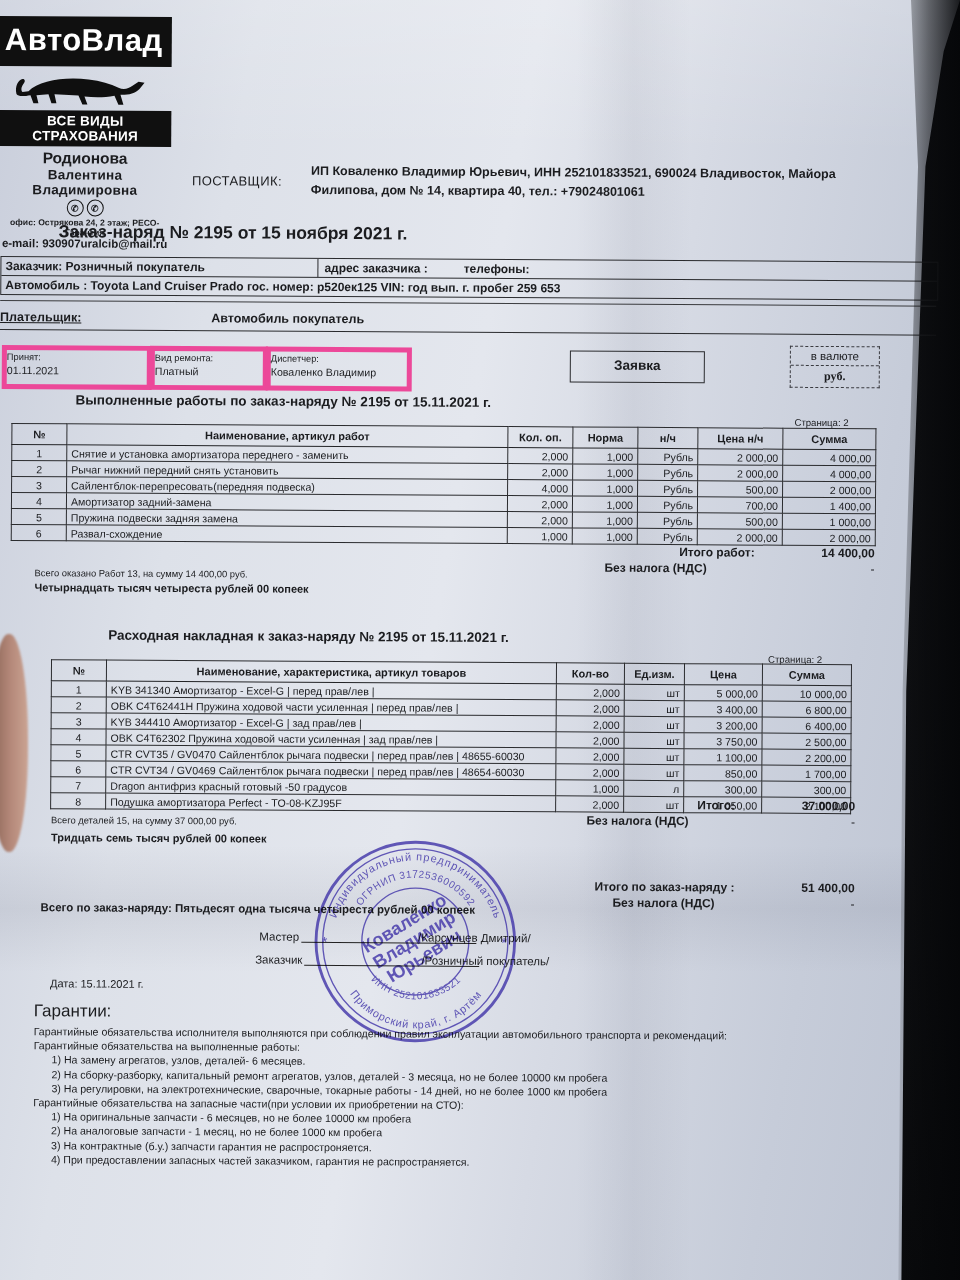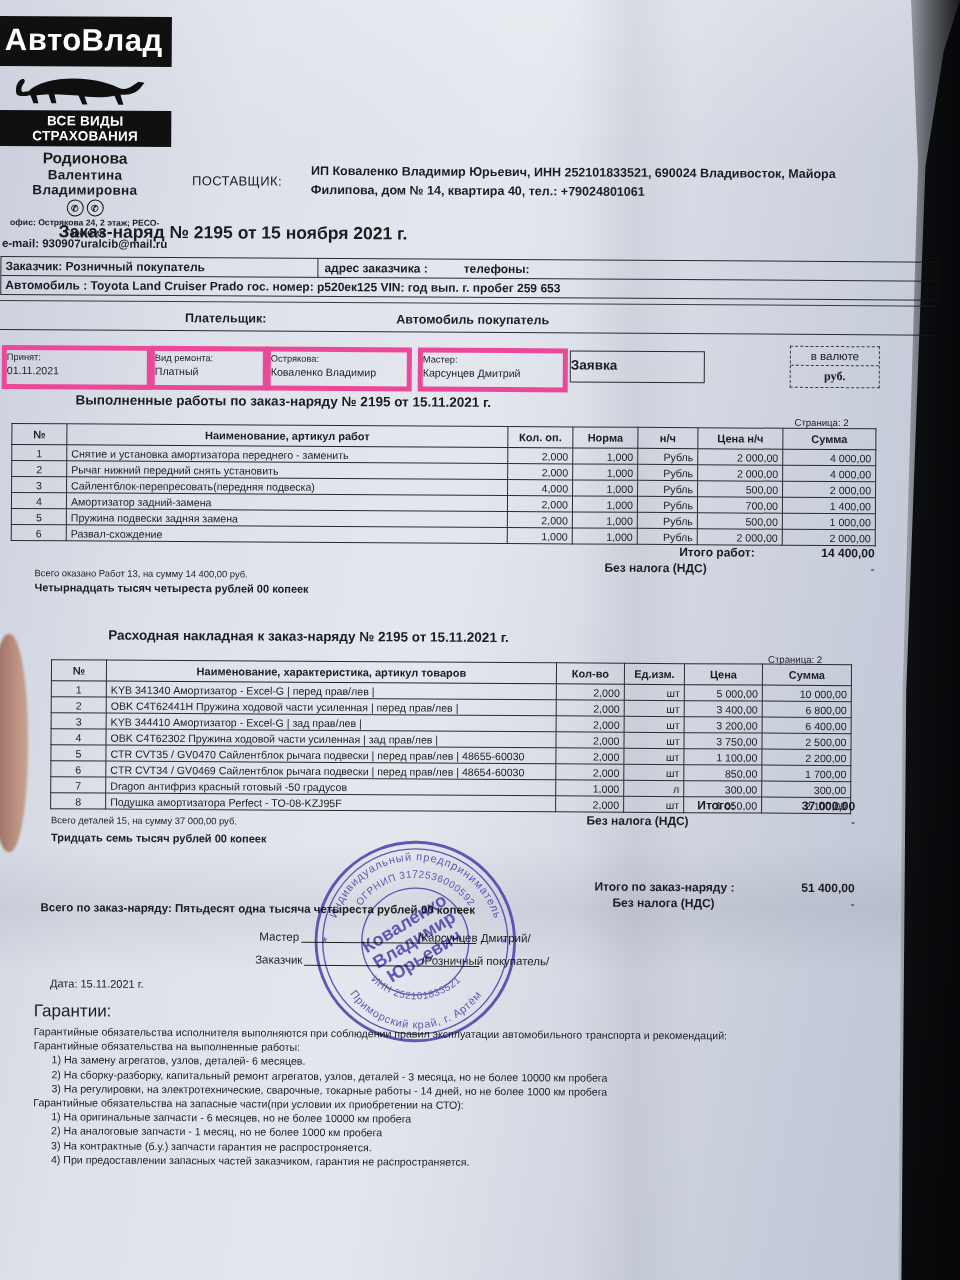--- a/index.html
+++ b/index.html
@@ -37,32 +37,32 @@
   .doc-title{left:60px;top:221px;font-size:17.5px;font-weight:bold;}
   
   .custbox{left:2px;top:256px;width:936px;border:1.5px solid #2a2b2e;font-size:12px;font-weight:bold;}
   .custrow1{display:flex;border-bottom:1px solid #2a2b2e;}
   .custcell1{width:308px;border-right:1px solid #2a2b2e;padding:2px 4px;}
   .custcell2{flex:1;padding:2px 6px;display:flex;gap:36px;}
   .custrow2{padding:2px 4px;}
   .rule1{left:2px;top:300px;width:936px;border-bottom:1px solid #3a3b3e;height:0;}
   .payer{left:2px;top:306px;width:936px;border-bottom:1.4px solid #2a2b2e;padding:4px 0 5px;
          font-size:12.5px;font-weight:bold;display:flex;}
-  .payer-label{margin-left:185px;}
+  .payer-label{text-decoration:underline;}
   .payer-value{margin-left:130px;}
   
   .ibox{border:5px solid #ec4899;padding:2px 0;height:30px;}
   .ibox .lab{font-size:9.3px;}
   .ibox .val{font-size:10.6px;margin-top:2px;}
   .b1{left:4px;top:345px;width:140px;}
   .b2{left:152px;top:345px;width:108px;}
   .b3{left:268px;top:345px;width:136px;}
   .b4{left:420px;top:345px;width:140px;}
   .b5{left:572px;top:347px;width:133px;height:24px;border:1.6px solid #2a2b2e;
-      font-weight:bold;font-size:13.5px;text-align:left;padding-top:6px;}
+      font-weight:bold;font-size:13.5px;text-align:center;padding-top:6px;}
   .b6{left:792px;top:341px;width:88px;border:1.4px dashed #3a3b40;text-align:center;}
   .b6 .cur1{font-size:11.5px;padding:3px 2px;border-bottom:1.4px dashed #3a3b40;}
   .b6 .cur2{font-size:12px;font-weight:600;padding:3px 2px;font-family:Liberation Serif, serif;}
   
   .works-title{left:78px;top:392px;font-size:13.5px;font-weight:bold;}
   .pagelab{font-size:9.6px;}
   .works-page{left:797px;top:412px;}
   .parts-page{left:772px;top:649px;}
   
   table{border-collapse:collapse;table-layout:fixed;}
@@ -156,26 +156,22 @@
 
     <div class="abs ibox b1">
       <div class="lab">Принят:</div>
       <div class="val">01.11.2021</div>
     </div>
     <div class="abs ibox b2">
       <div class="lab">Вид ремонта:</div>
       <div class="val">Платный</div>
     </div>
     <div class="abs ibox b3">
-      <div class="lab">Острякова:</div>
+      <div class="lab">Диспетчер:</div>
       <div class="val">Коваленко Владимир</div>
-    </div>
-    <div class="abs ibox b4">
-      <div class="lab">Мастер:</div>
-      <div class="val">Карсунцев Дмитрий</div>
     </div>
     <div class="abs b5">Заявка</div>
     <div class="abs b6">
       <div class="cur1">в валюте</div>
       <div class="cur2">руб.</div>
     </div>
 
     <div class="abs works-title">Выполненные работы по заказ-наряду №  2195 от 15.11.2021 г.</div>
     <div class="abs pagelab works-page">Страница: 2</div>
     <table class="abs dtable works-table">

